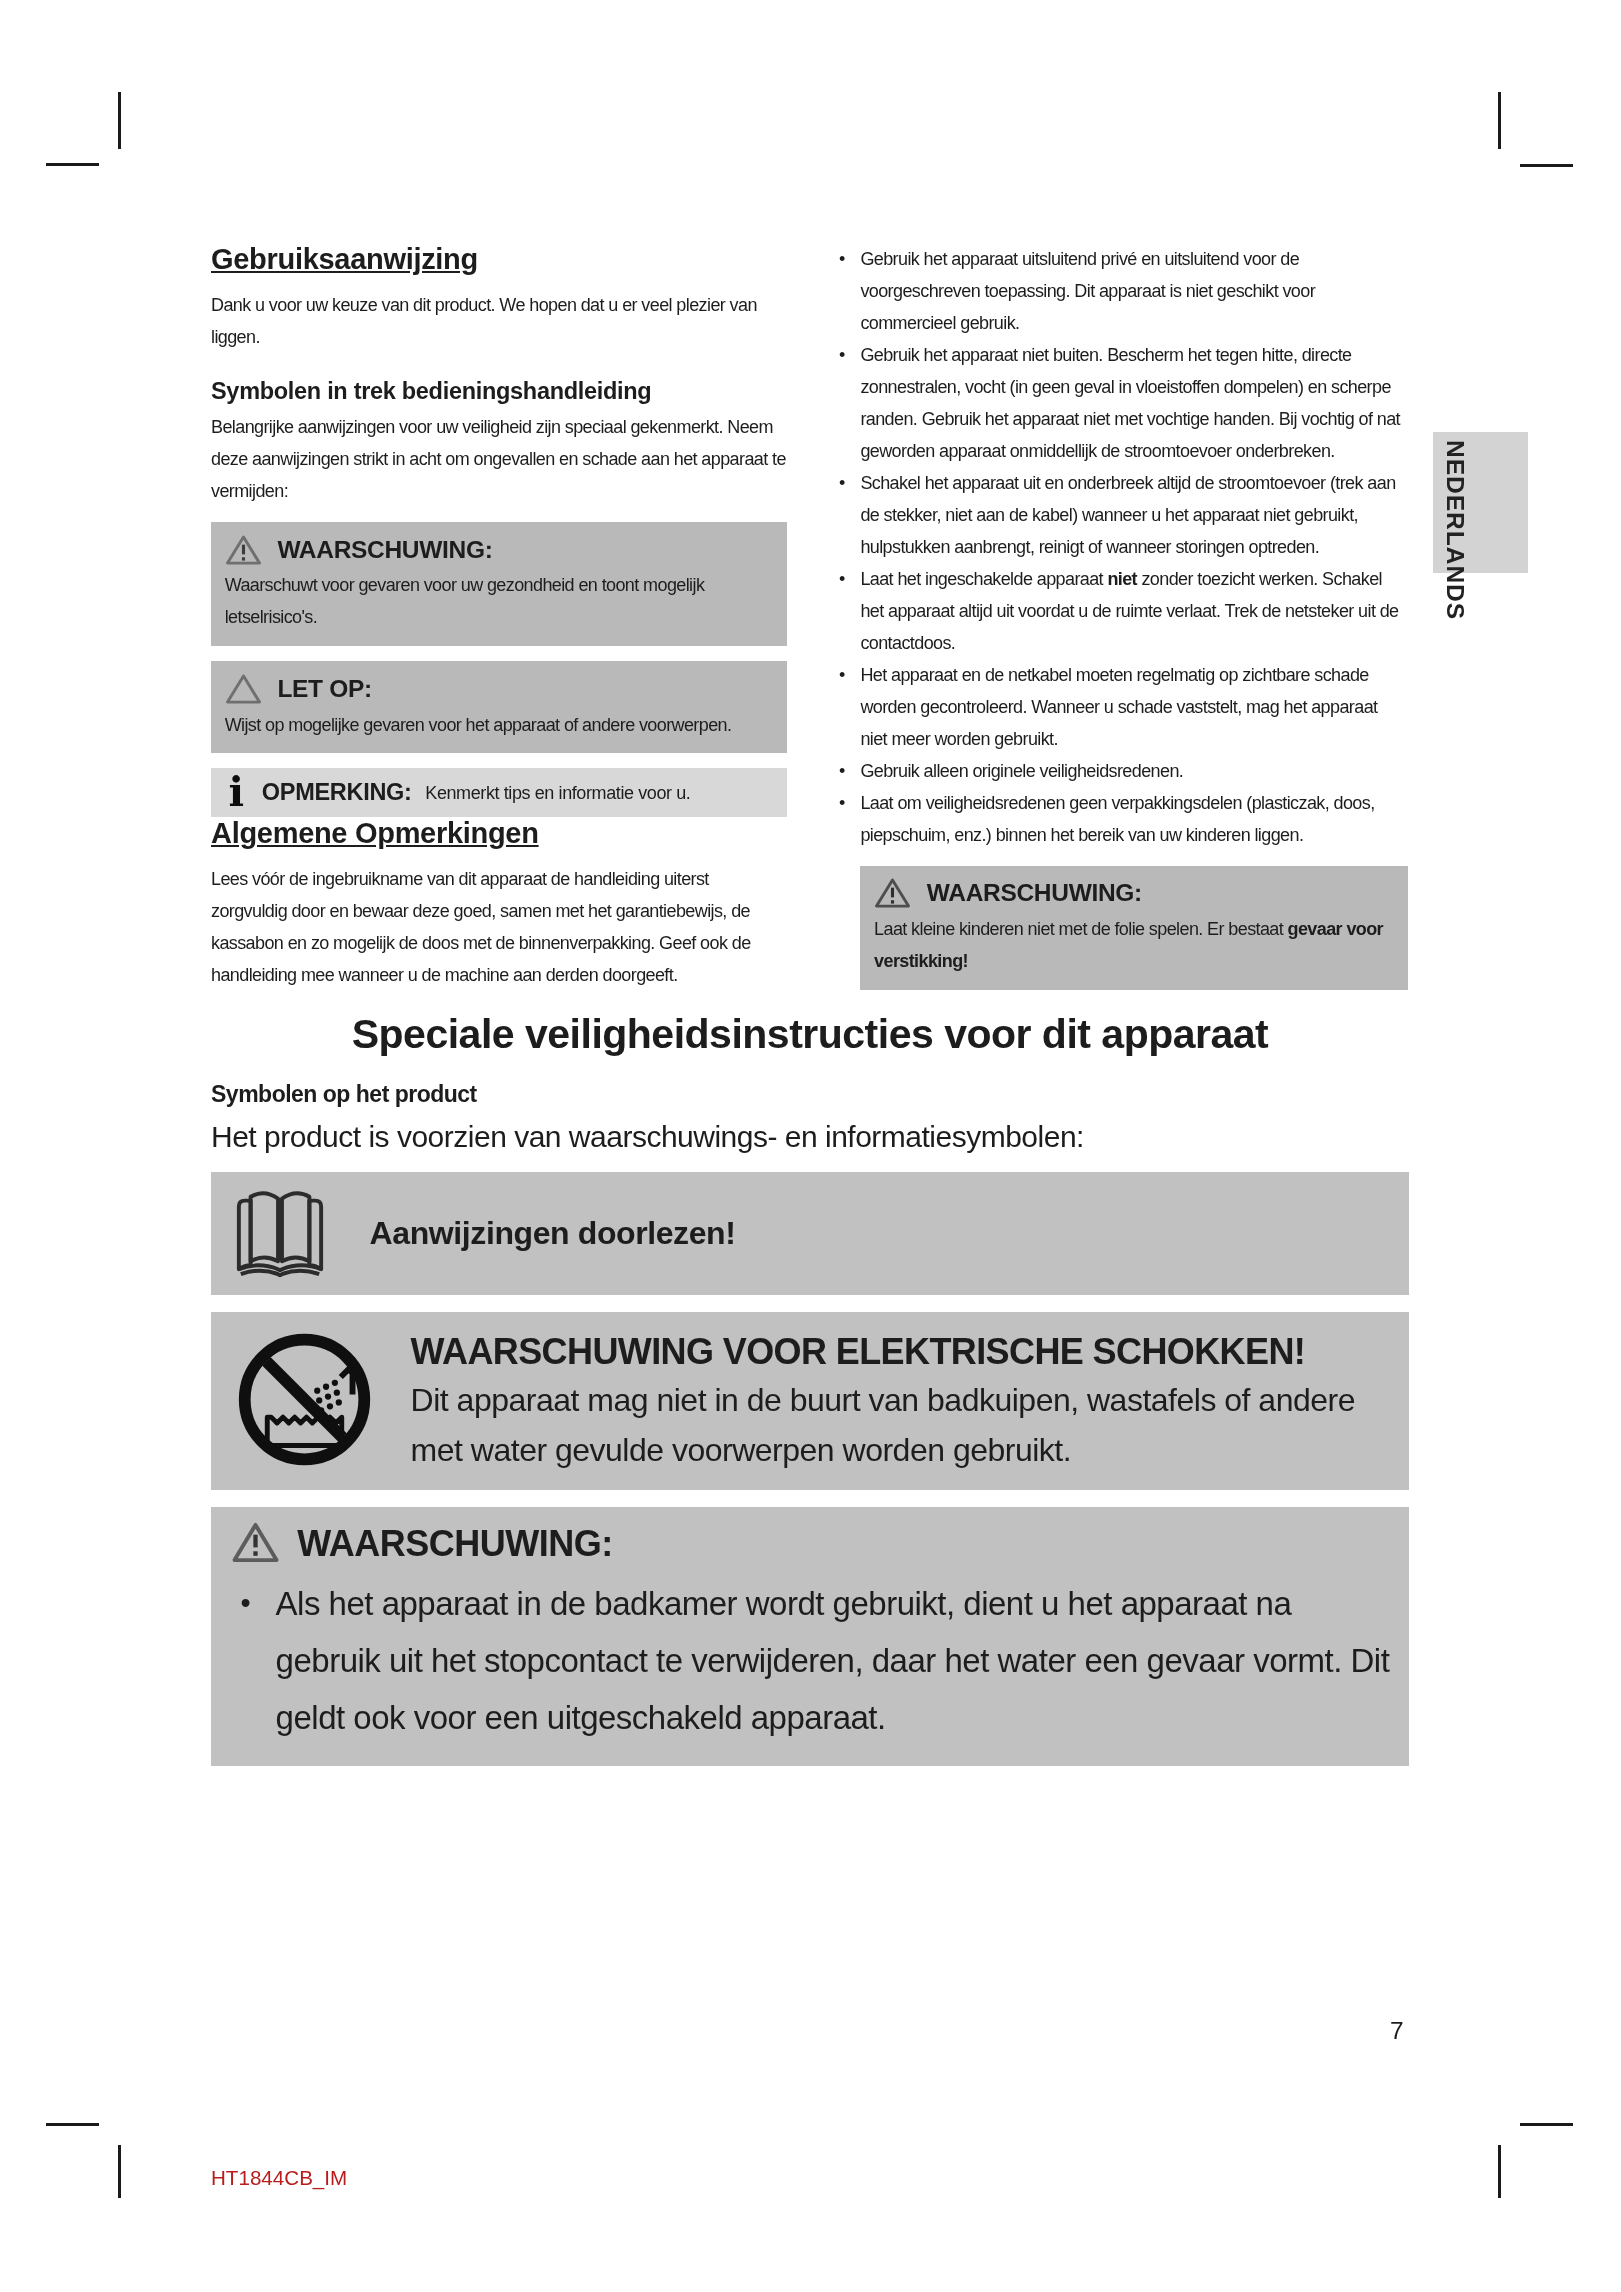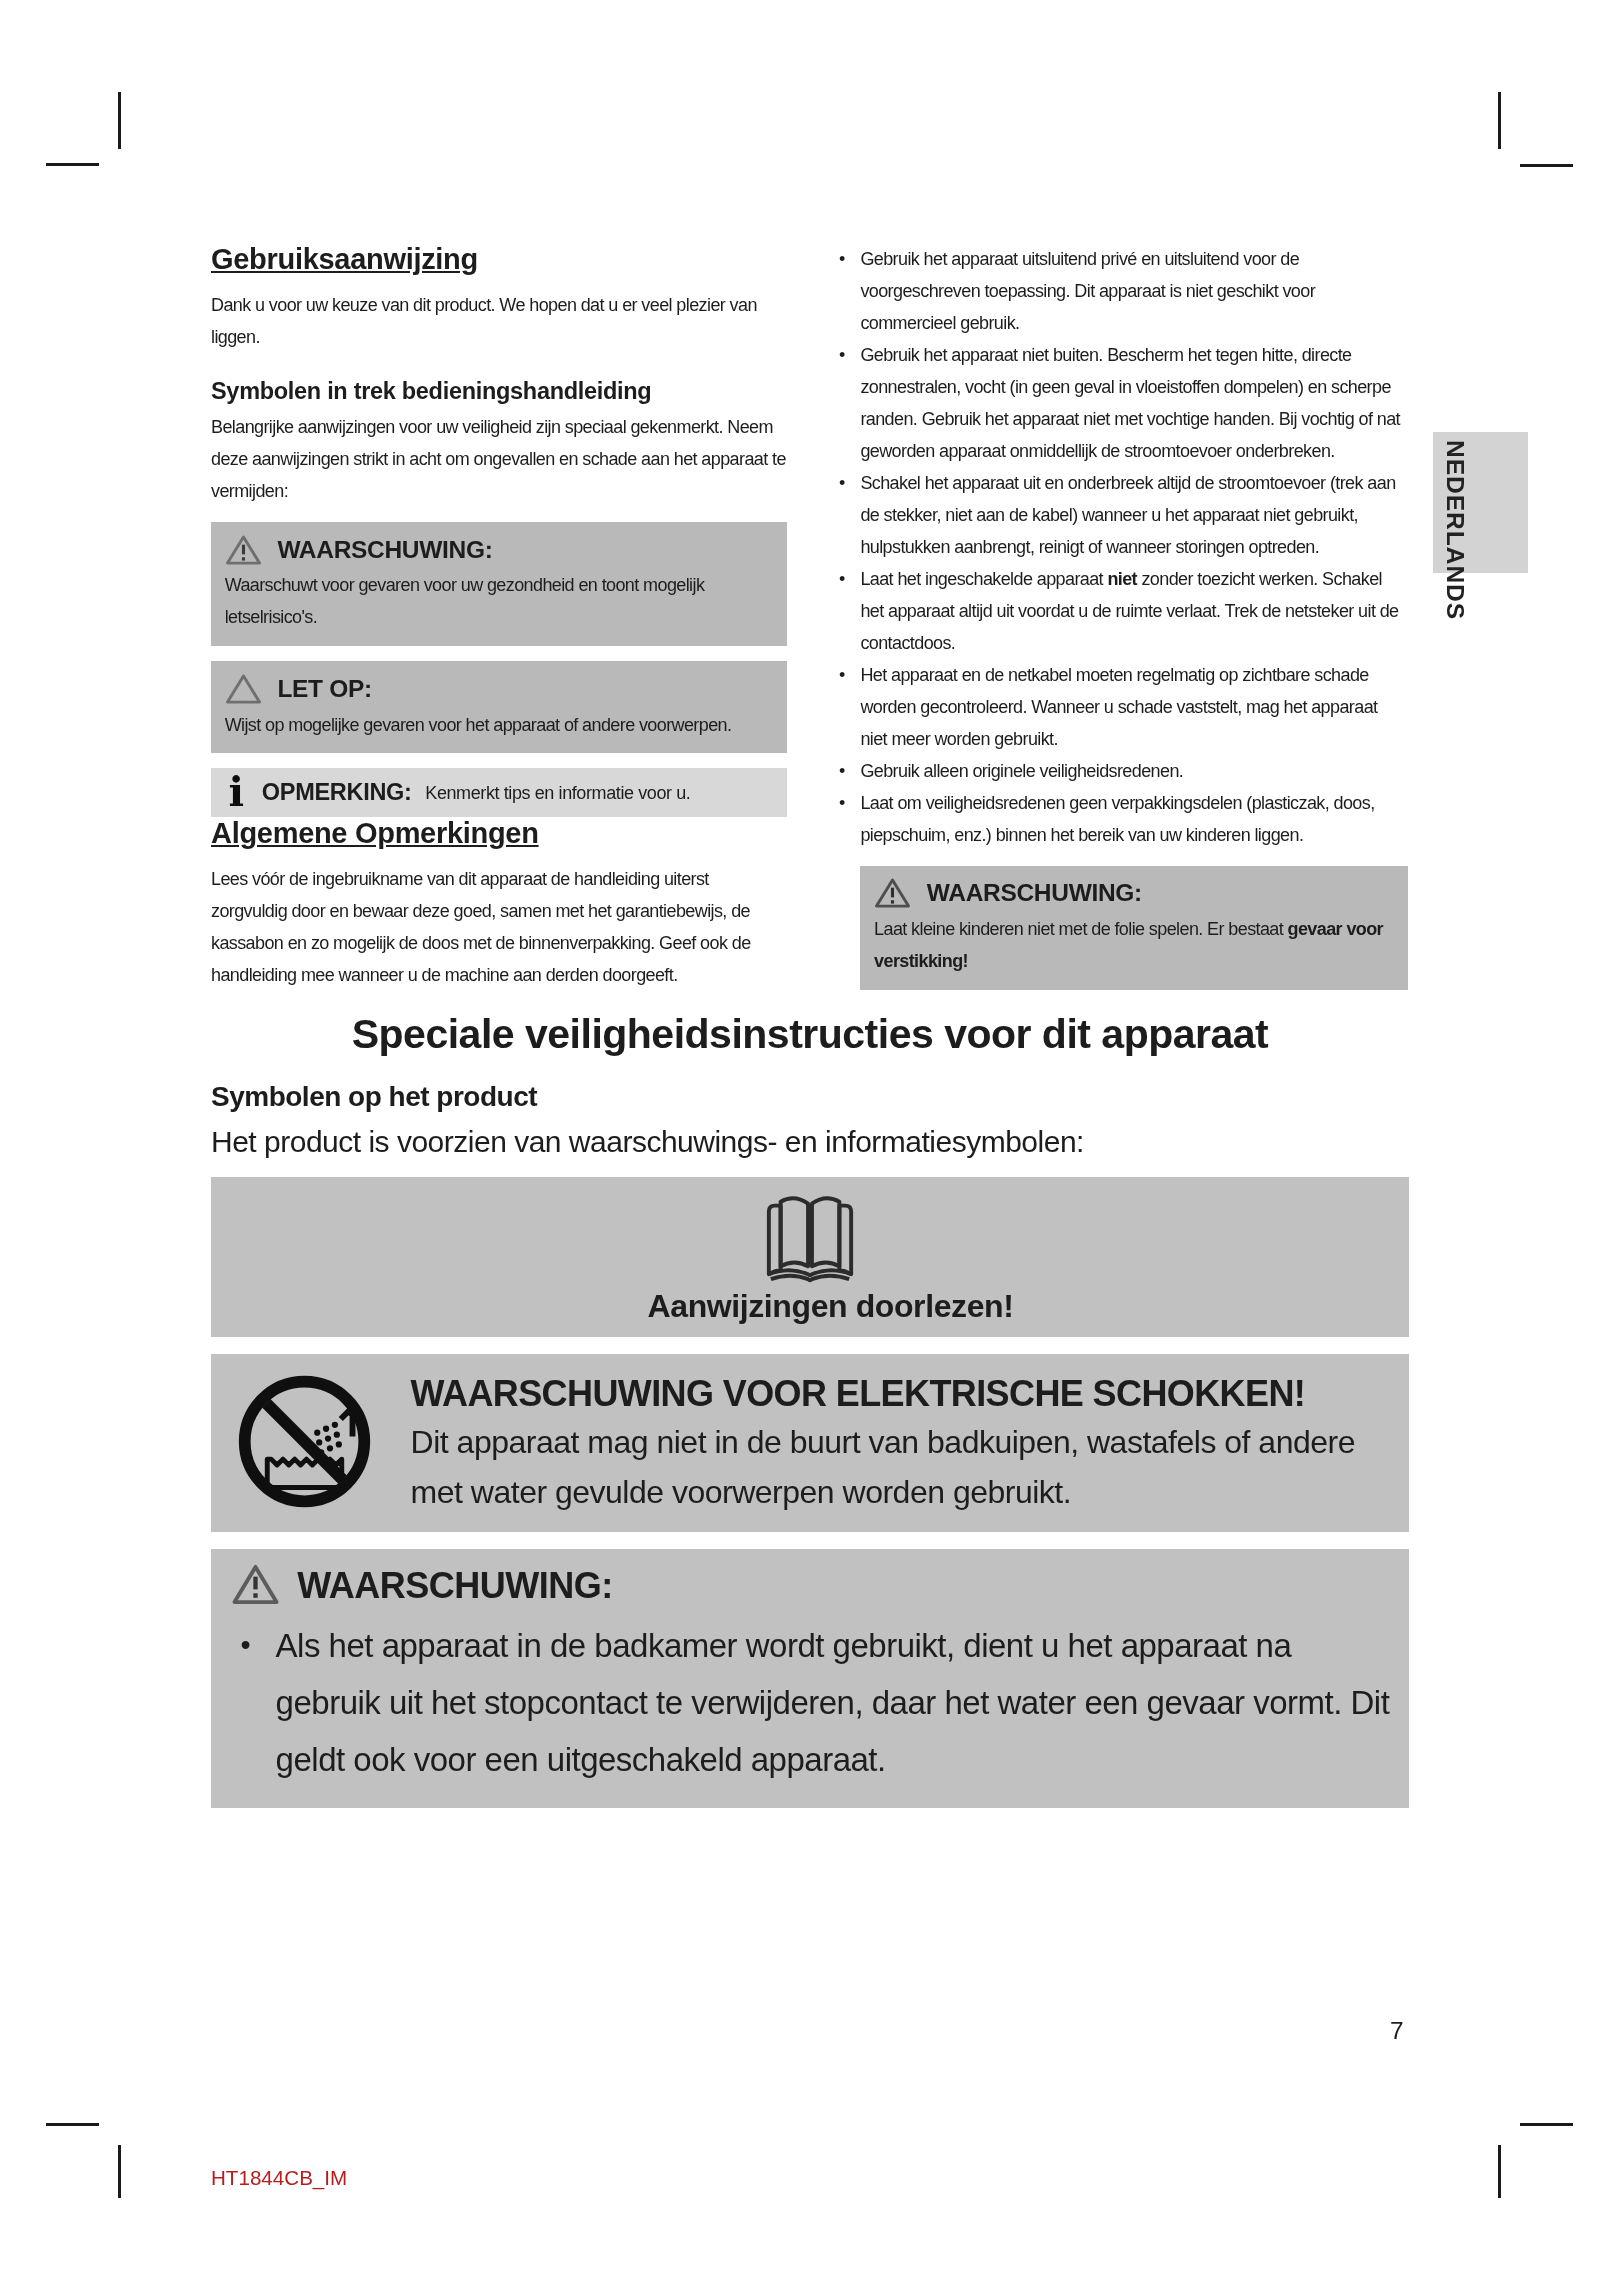--- a/index.html
+++ b/index.html
@@ -55,25 +55,25 @@
 
   
   ul.bullets { list-style:none; }
   ul.bullets li { position:relative; padding-left:27.4px; margin:0; }
   ul.bullets li::before { content:"\2022"; position:absolute; left:5.9px; top:0; }
   .bold-inline { font-weight:bold; }
   .right-warning { margin-left:27.4px; }
 
   
   .special h1.big-h { font-size:41px; font-weight:bold; text-align:center; letter-spacing:-0.5px; margin:19.6px 0 23.5px; }
-  .special h2.prod-h { font-size:28px; font-weight:bold; letter-spacing:-0.5px; margin:0 0 11.8px; }
+  .special h2.prod-h { font-size:23px; font-weight:bold; letter-spacing:-0.5px; margin:0 0 11.8px; }
   .special p.intro { font-size:30px; letter-spacing:-0.5px; margin:0 0 17.6px; }
 
   .sym-box { background:#c1c1c1; margin-bottom:16.7px; }
-  .sym-box.read { display:flex; align-items:center; padding:11.8px 19.6px; min-height:119px;flex-direction:column; }
+  .sym-box.read { display:flex; align-items:center; padding:11.8px 19.6px; min-height:119px; }
   .read-label { font-size:32px; font-weight:bold; letter-spacing:-0.4px; margin-left:41px; }
 
   .sym-box.shock { display:flex; align-items:center; padding:13.7px 19.6px; }
   .shock-content { margin-left:33px; }
   .shock-title { font-size:36px; font-weight:bold; letter-spacing:-0.6px; line-height:47px; }
   .shock-text  { font-size:32px; letter-spacing:-0.5px; line-height:50px; }
 
   .sym-box.bath { padding:13.7px 19.6px 19.6px; }
   .bath-head { display:flex; align-items:center; }
   .bath-title { font-size:36px; font-weight:bold; letter-spacing:-0.5px; margin-left:17.6px; }

